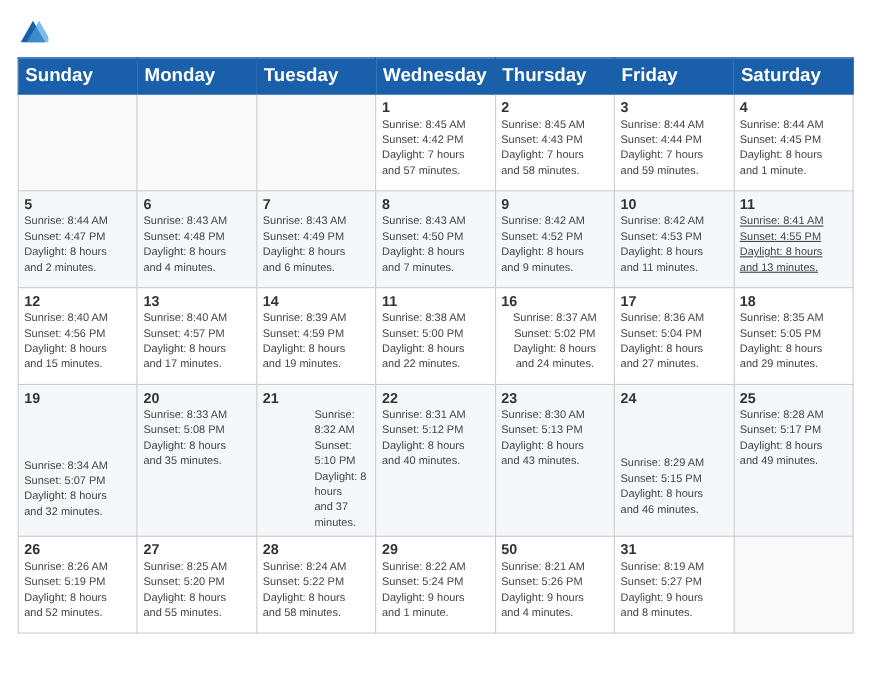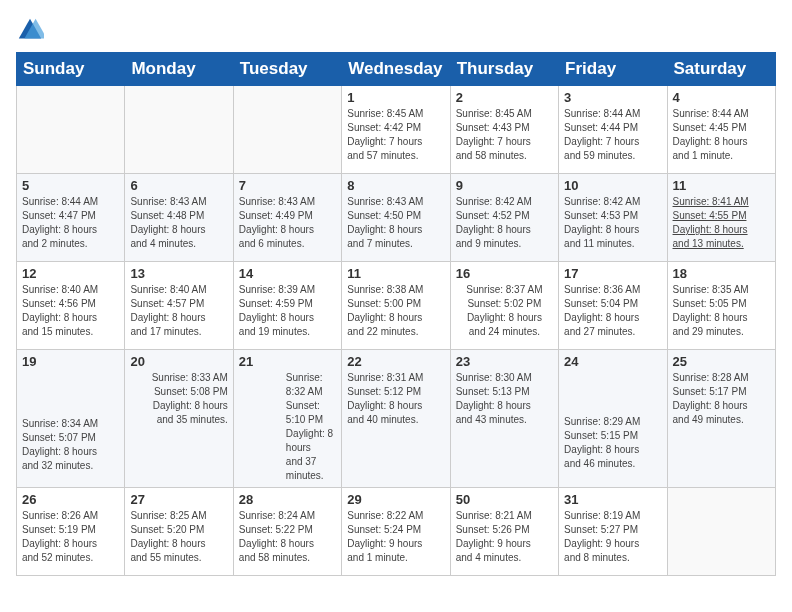--- a/index.html
+++ b/index.html
@@ -267,21 +267,21 @@
       <tr>
         <td>
           <div class="day-number">19</div>
           <div class="day-info" style="white-space: pre-line; margin-top: 48px;">Sunrise: 8:34 AM
 Sunset: 5:07 PM
 Daylight: 8 hours
 and 32 minutes.</div>
         </td>
         <td>
           <div class="day-number">20</div>
-          <div class="day-info" style="white-space: pre-line; text-align: right;">Sunrise: 8:33 AM
+          <div class="day-info" style="white-space: pre-line;">Sunrise: 8:33 AM
 Sunset: 5:08 PM
 Daylight: 8 hours
 and 35 minutes.</div>
         </td>
         <td>
           <div class="day-number">21</div>
           <div class="day-info" style="white-space: pre-line; margin-left: 47px;">Sunrise: 8:32 AM
 Sunset: 5:10 PM
 Daylight: 8 hours
 and 37 minutes.</div>

